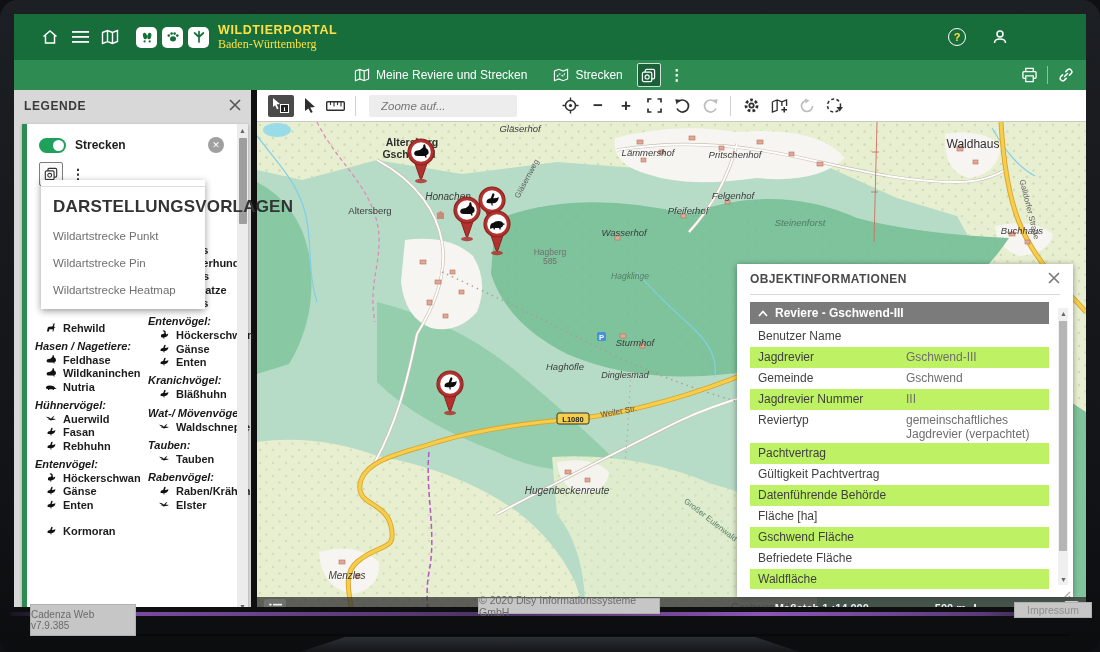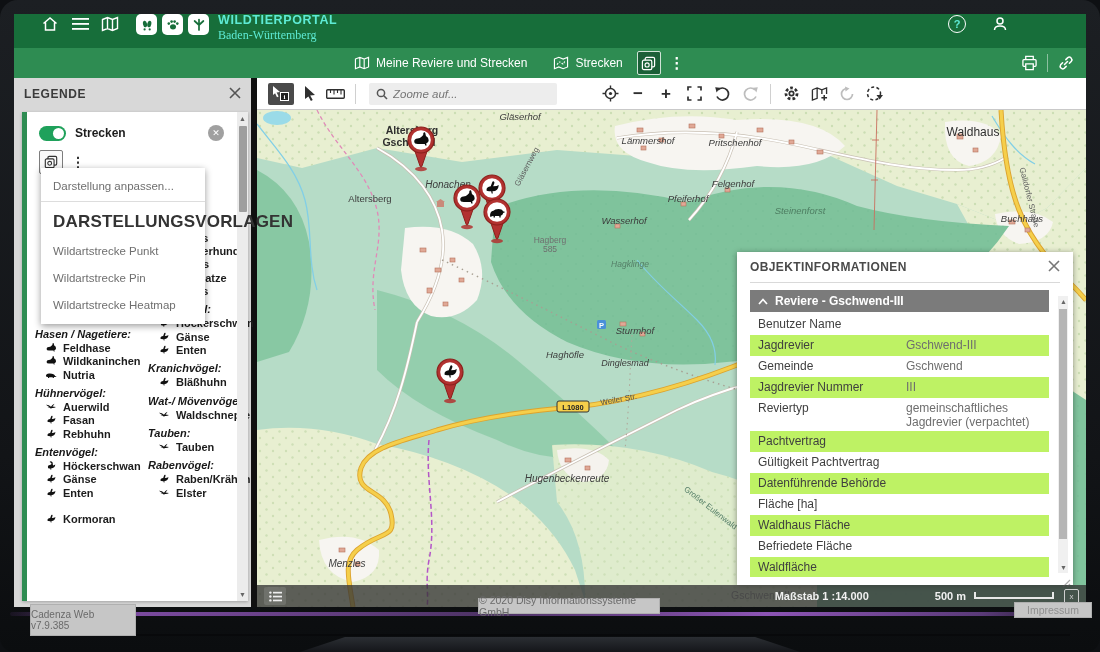--- a/index.html
+++ b/index.html
@@ -8,21 +8,21 @@
   
   .monitor { position:relative; width:1100px; height:652px; background:linear-gradient(#1c1f23,#121417 70%,#0b0d0f); border-radius:18px 18px 14px 14px; overflow:hidden; }
   .screen { position:absolute; left:14px; top:14px; width:1072px; height:593px; background:#fff; overflow:hidden; }
   .glow-line { position:absolute; left:10px; top:612px; width:1080px; height:4px; border-radius:2px; z-index:40;
     background:linear-gradient(90deg, rgba(90,50,120,.15), #7a4a9e 12%, #4c3263 45%, #8d55b5 70%, #5a3a78 90%, rgba(90,50,120,.1)); }
   .chin-groove { position:absolute; left:30px; top:634px; width:1040px; height:2px; background:#08090b; z-index:35; }
   .stand { position:absolute; left:300px; top:637px; width:500px; height:15px; z-index:36;
     background:linear-gradient(#2b2e33,#14161a); clip-path:polygon(9% 0,91% 0,100% 100%,0 100%); }
 
   
-  .topbar { height:34px; background:#176e3a; display:flex; align-items:flex-start; color:#5eead4; }
+  .topbar { height:46px; background:#176e3a; display:flex; align-items:center; color:#fde047; }
   .topbar .hicon { width:20px; height:20px; margin-left:10px; display:flex; align-items:center; justify-content:center; cursor:pointer; }
   .topbar .hicon:first-child { margin-left:26px; }
   .logo-badges { display:flex; gap:5px; margin-left:16px; }
   .badge { width:21px; height:21px; background:#fff; border-radius:5px; display:flex; align-items:center; justify-content:center; }
   .brand { margin-left:9px; line-height:1; }
   .brand-title { font-size:12.5px; font-weight:bold; letter-spacing:.6px; }
   .brand-sub { font-family:"Liberation Serif", serif; font-size:12px; margin-top:2px; }
   .topbar-right { margin-left:auto; margin-right:76px; display:flex; gap:14px; align-items:center; }
   .help-circle { width:18px; height:18px; border:1.4px solid #fff; border-radius:50%; font-size:11px; font-weight:bold; display:flex; align-items:center; justify-content:center; cursor:pointer; }
 
@@ -69,21 +69,21 @@
   .lg-cat { font-size:11px; font-weight:bold; font-style:italic; color:#181818; height:13.4px; margin-top:5.5px; white-space:nowrap; }
   .lg-item { display:flex; align-items:center; gap:6px; padding-left:10px; height:13.4px; font-size:11px; font-weight:bold; color:#1c1c1c; white-space:nowrap; }
   .lg-item svg { flex:none; }
   .lg-sp { height:13px; }
 
   
   .mtoolbar { height:32px; background:#fff; border-bottom:1px solid #c9c9c9; display:flex; align-items:center; padding-left:11px; position:relative; z-index:8; }
   .tool { width:22px; height:22px; display:flex; align-items:center; justify-content:center; cursor:pointer; color:#2f2f2f; }
   .tool.sel { background:#4a4a4a; border-radius:2px; width:26px; }
   .tsep { width:1px; height:20px; background:#d0d0d0; margin:0 9px; }
-  .searchbox { width:188px; height:22px; background:#ededed; border-radius:2px; display:flex; align-items:center; padding:0 7px; gap:5px; margin-left:4px; }
+  .searchbox { width:148px; height:22px; background:#ededed; border-radius:2px; display:flex; align-items:center; padding:0 7px; gap:5px; margin-left:4px; }
   .searchbox input { border:none; background:transparent; outline:none; font-style:italic; font-size:11.5px; color:#555; width:130px; font-family:"Liberation Sans",sans-serif; }
   .tgap { width:42px; }
   .tool.dis { color:#bdbdbd; }
   .tool.plusminus { font-size:17px; font-weight:bold; }
 
   
   .map-canvas { position:absolute; left:0; top:32px; right:0; bottom:0; overflow:hidden; }
   .map-canvas svg.basemap { display:block; }
 
   
@@ -409,21 +409,20 @@
               </div>
               <div class="lg-item">
                 <svg width="12" height="12" viewBox="0 0 16 16">
                   <path d="M8,7.6 Q5,4.6 1.4,4.9 Q4.4,7.1 5.7,7.9 L3.4,8.3 L6.4,9.1 Q7.4,9.4 8.1,10.6 L8.7,9.3 Q12,9.9 14.6,8.1 Q11.6,7.7 9.9,7.3 Q12.1,5.3 12.6,3.6 Q9.6,4.9 8,7.6 Z" fill="#111"></path>
                 </svg>
                 <span>Elster</span>
               </div>
             </div>
 
           <div class="dd-menu">
-            <div class="dd-item">Darstellung anpassen...</div>
             <div class="dd-div"></div>
             <div class="dd-head">DARSTELLUNGSVORLAGEN</div>
             <div id="dd-options">
                 <div class="dd-item">Wildartstrecke Punkt</div>
                 <div class="dd-item">Wildartstrecke Pin</div>
                 <div class="dd-item">Wildartstrecke Heatmap</div>
               </div>
           </div>
 
           <div class="lp-scroll">
@@ -765,21 +764,21 @@
                   </div>
                   <div class="op-row z">
                     <div class="op-label">Datenführende Behörde</div>
                     <div class="op-value"></div>
                   </div>
                   <div class="op-row">
                     <div class="op-label">Fläche [ha]</div>
                     <div class="op-value"></div>
                   </div>
                   <div class="op-row z">
-                    <div class="op-label">Waldhaus Fläche</div>
+                    <div class="op-label">Gschwend Fläche</div>
                     <div class="op-value"></div>
                   </div>
                   <div class="op-row">
                     <div class="op-label">Befriedete Fläche</div>
                     <div class="op-value"></div>
                   </div>
                   <div class="op-row z">
                     <div class="op-label">Waldfläche</div>
                     <div class="op-value"></div>
                   </div>

